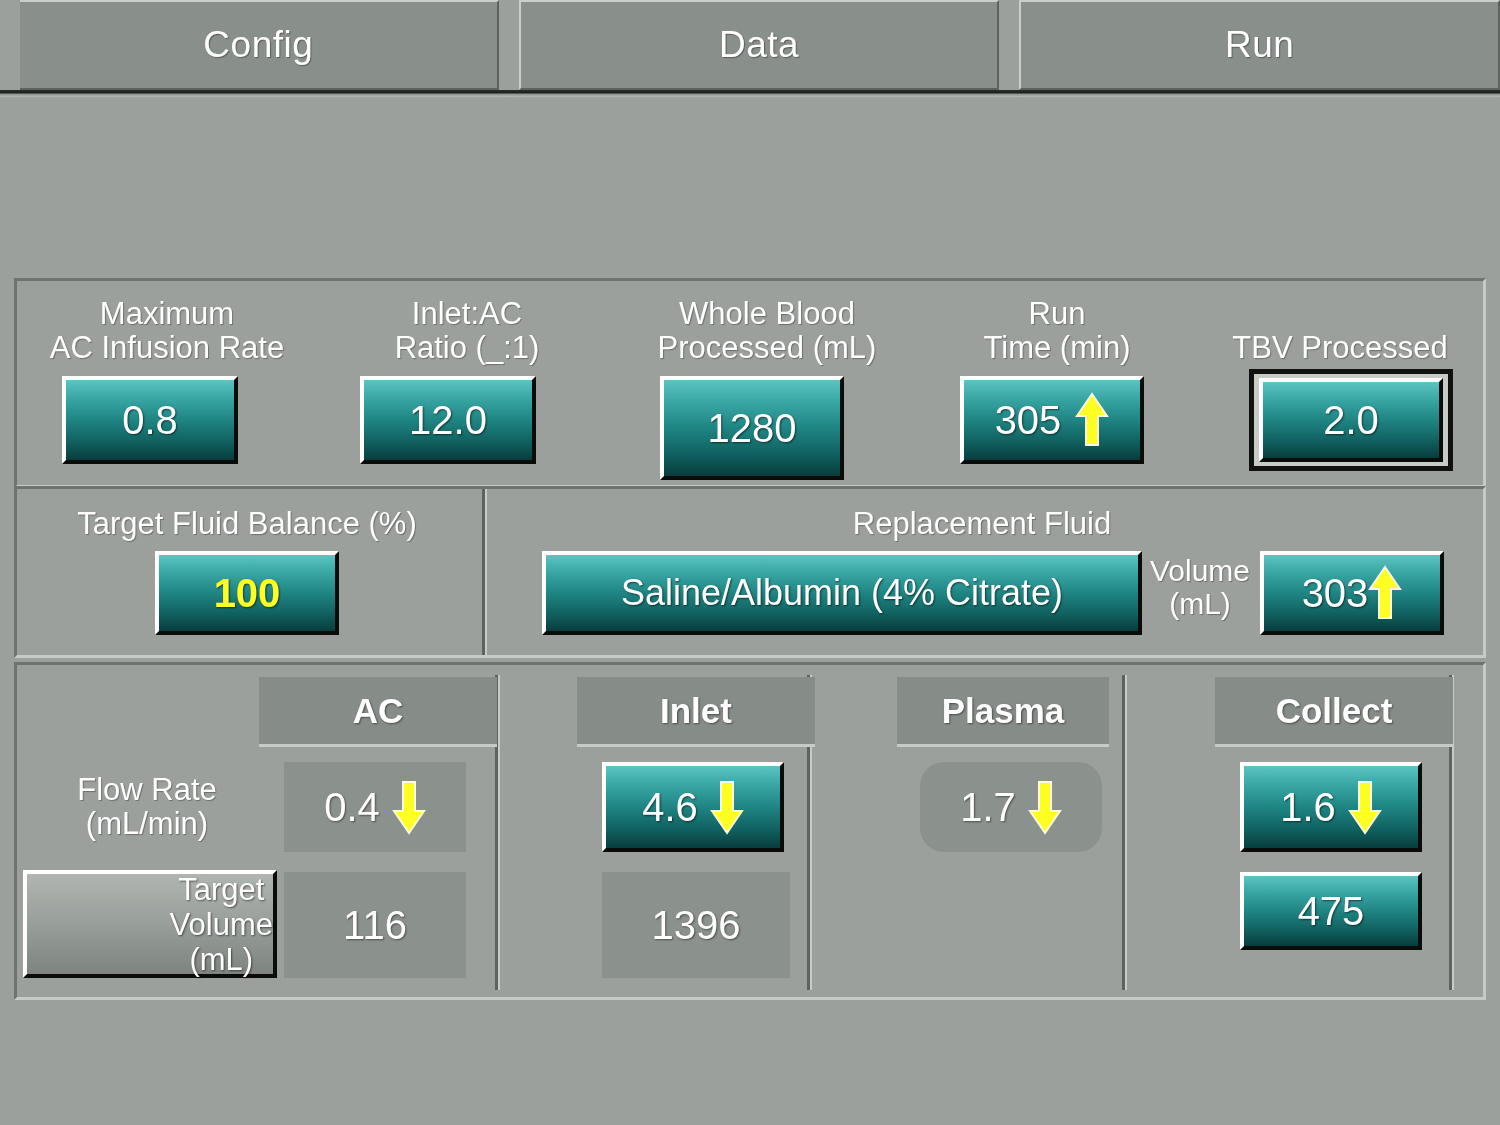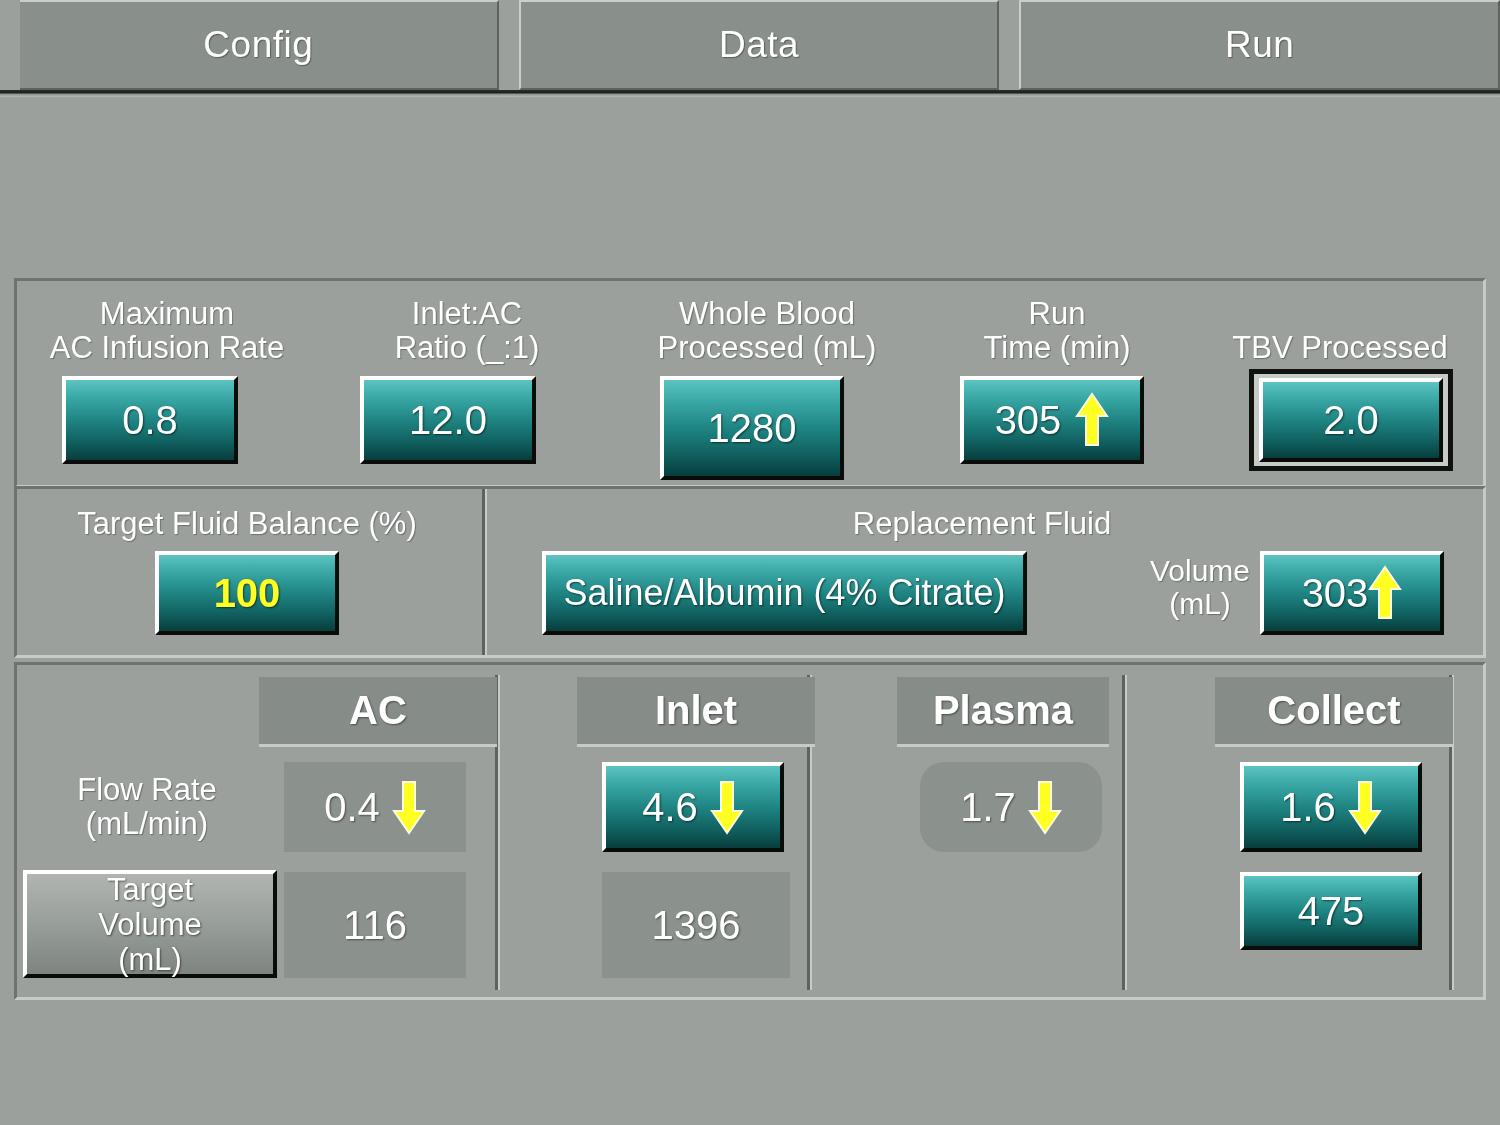--- a/index.html
+++ b/index.html
@@ -57,29 +57,29 @@
   
   .graycell{position:absolute;box-sizing:border-box;background:#8b918c;
     display:flex;align-items:center;justify-content:center;}
   .graycell .val{color:#ffffff;font-size:40px;text-shadow:1px 1px 2px rgba(0,0,0,.45);}
 
   
   .graybtn{position:absolute;box-sizing:border-box;
     background:linear-gradient(to bottom,#b0b5b0 0%,#9aa09b 45%,#7e847f 100%);
     border-top:4px solid #ffffff;border-left:4px solid #ffffff;
     border-right:4px solid #0a0c0a;border-bottom:4px solid #0a0c0a;
-    display:flex;align-items:center;justify-content:center;text-align:center;}
+    display:flex;align-items:center;justify-content:flex-end;text-align:center;}
   .graybtn .lbl{color:#ffffff;font-size:31px;line-height:35px;white-space:pre;
     text-shadow:1px 1px 2px rgba(0,0,0,.5);}
 
   
   .colhdr{position:absolute;box-sizing:border-box;background:#868c87;
     border-bottom:3px solid #c6cbc6;
     display:flex;align-items:center;justify-content:center;}
-  .colhdr span{color:#ffffff;font-size:40px;font-weight:700;
+  .colhdr span{color:#ffffff;font-size:35px;font-weight:700;
     text-shadow:1px 1px 2px rgba(0,0,0,.45);text-align:right;}
 
   
   .arrow{position:absolute;width:34px;height:56px;}
   .arrow svg{display:block;}
 
   
   #botbar{position:absolute;left:0;top:1000px;width:1500px;height:125px;background:#9ba09c;}
 </style>
 </head>
@@ -142,21 +142,21 @@
   <div class="panel" id="panel-mid">
     <div class="vdiv" style="left:465px;top:0px;height:166px;"></div>
 
     <div class="fieldlabel" style="left:0px;top:18px;width:460px;">Target Fluid Balance (%)</div>
     <div class="tealbtn" id="btn-tfb" style="left:138px;top:62px;width:184px;height:84px;">
       <span class="val yellow">100</span>
     </div>
 
     <div class="fieldlabel" style="left:470px;top:18px;width:990px;">Replacement Fluid</div>
 
-    <div class="tealbtn" id="btn-replfluid" style="left:525px;top:62px;width:485px;height:84px;">
+    <div class="tealbtn" id="btn-replfluid" style="left:525px;top:62px;width:600px;height:84px;">
       <span class="val" style="font-size:36px;">Saline/Albumin (4% Citrate)</span>
     </div>
 
     <div class="fieldlabel" style="left:1110px;top:65px;width:146px;font-size:30px;line-height:33px;">Volume
 (mL)</div>
 
     <div class="tealbtn" id="btn-replvol" style="left:1243px;top:62px;width:184px;height:84px;">
       <span class="val" style="">303</span>
       <span class="arrow" style="position:relative;left:0;top:0;">
         <svg width="34" height="56" viewBox="0 0 34 56">

